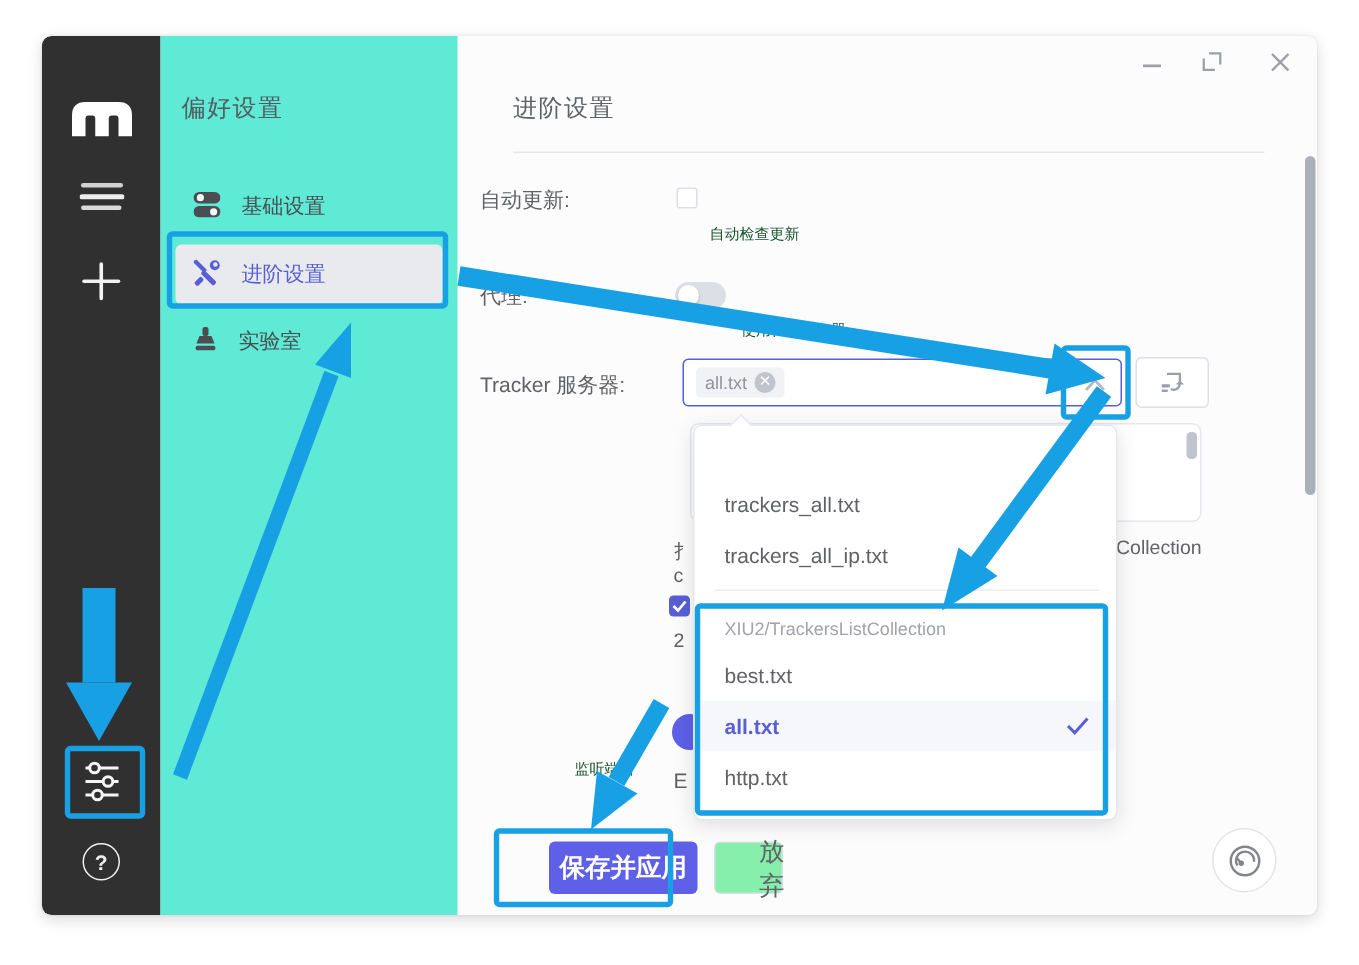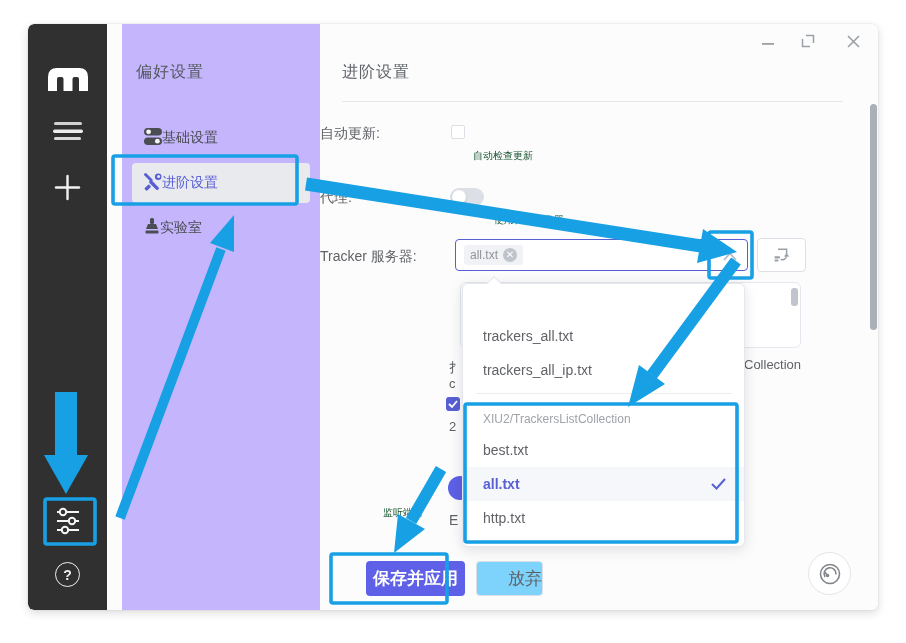--- a/index.html
+++ b/index.html
@@ -3,23 +3,23 @@
 <meta charset="utf-8">
 <style>
   * { margin:0; padding:0; box-sizing:border-box; }
   html,body { width:906px; height:643px; background:#ffffff; font-family:"Liberation Sans","DejaVu Sans",sans-serif; color:#606266; overflow:hidden; }
   .abs { position:absolute; }
   #stage { position:relative; width:906px; height:643px; }
   #window { position:absolute; left:28px; top:24px; width:850px; height:586px; background:#fcfcfd; border-radius:6px; box-shadow:0 3px 10px rgba(0,0,0,.14), 0 0 0 1px rgba(0,0,0,.03); overflow:hidden; }
   
   #appbar { position:absolute; left:0; top:0; width:79px; height:586px; background:#303030; border-radius:6px 0 0 6px; }
   
-  #navpanel { position:absolute; left:94px; top:0; width:198px; height:586px; background:#c4b5fd; }
+  #navpanel { position:absolute; left:79px; top:0; width:198px; height:586px; background:#5eead4; }
   .nav-title { position:absolute; left:14px; top:38px; font-size:16px; color:#545a61; letter-spacing:1px; }
-  .nav-item { position:absolute; left:10px; width:178px; height:36px; display:flex; align-items:center; padding-left:12px; border-radius:4px; font-size:14px; color:#4a4d52; cursor:pointer; }
+  .nav-item { position:absolute; left:10px; width:178px; height:36px; display:flex; align-items:center; gap:14px; padding-left:12px; border-radius:4px; font-size:14px; color:#4a4d52; cursor:pointer; }
   .nav-item.active { background:#e9eaee; color:#585FD5; }
   
   .main-title { position:absolute; left:342px; top:62px; font-size:16px; color:#5f6368; letter-spacing:1px; }
   .divider { position:absolute; left:342px; top:101px; width:501px; height:1px; background:#e3e6eb; }
   .form-label { position:absolute; width:120px; text-align:left; font-size:14px; color:#606266; }
   .ctl-text { position:absolute; font-size:10px; color:#14532d;margin-top:24px; }
   .checkbox { position:absolute; width:14px; height:14px; border:1px solid #dcdfe6; border-radius:2px; background:#fff; }
   .switch { position:absolute; width:34px; height:18px; border-radius:9px; background:#dcdfe6; }
   .switch .knob { position:absolute; left:2px; top:2px; width:14px; height:14px; border-radius:50%; background:#fff; box-shadow:0 1px 2px rgba(0,0,0,.2); }
   .select-input { position:absolute; left:455px; top:239px; width:293px; height:32px; background:#fff; border:1px solid #585FD5; border-radius:4px; }
@@ -32,21 +32,21 @@
   .frag { position:absolute; z-index:1; font-size:13px; color:#606266; }
   
   .dropdown { position:absolute; left:462px; top:283px; width:283px; height:264px; background:#fff; border:1px solid #e4e7ed; border-radius:6px; box-shadow:0 3px 14px rgba(0,0,0,.12); z-index:5; }
   .dropdown .notch { position:absolute; left:26px; top:-6px; width:10px; height:10px; background:#fff; border-left:1px solid #e4e7ed; border-top:1px solid #e4e7ed; transform:rotate(45deg); }
   .dd-item { position:absolute; left:1px; width:280px; height:34px; line-height:34px; padding-left:19px; font-size:14px; color:#606266; cursor:pointer; }
   .dd-group { position:absolute; left:20px; font-size:12px; color:#a0a3aa; }
   .dd-divider { position:absolute; left:13px; width:256px; height:1px; background:#ececee; }
   .dd-selected { color:#585FD5; font-weight:bold; background:#f5f7fa; }
   .btn { position:absolute; height:35px; border-radius:4px; font-size:17px; display:flex; align-items:center; justify-content:center; cursor:pointer;margin-left:27px; }
   .btn-primary { left:339px; top:561px; width:99px; background:#5E60E7; color:#fff; font-weight:bold; }
-  .btn-plain { left:449px; top:561px; width:67px; background:#7dd3fc; border:1px solid #dcdfe6; color:#606266;padding-left:31px; }
+  .btn-plain { left:449px; top:561px; width:46px; background:#86efac; border:1px solid #dcdfe6; color:#606266;padding-left:31px; }
   .gauge-btn { position:absolute; left:808px; top:552px; width:43px; height:43px; border:1px solid #e2e5ea; border-radius:50%; background:#fff; display:flex; align-items:center; justify-content:center; cursor:pointer; }
   .win-scrollbar { position:absolute; left:842px; top:80px; width:7px; height:226px; background:#aab0b8; border-radius:3.5px; z-index:6; cursor:pointer; }
   .winctl { position:absolute; top:0; width:30px; height:30px; display:flex; align-items:center; justify-content:center; cursor:pointer; }
   #overlay { position:absolute; left:0; top:0; width:906px; height:643px; z-index:20; pointer-events:none; }
   .sb-icon { position:absolute; left:0; width:79px; display:flex; justify-content:center; cursor:pointer; }
 </style>
 </head>
 <body>
 
 <div id="stage">

